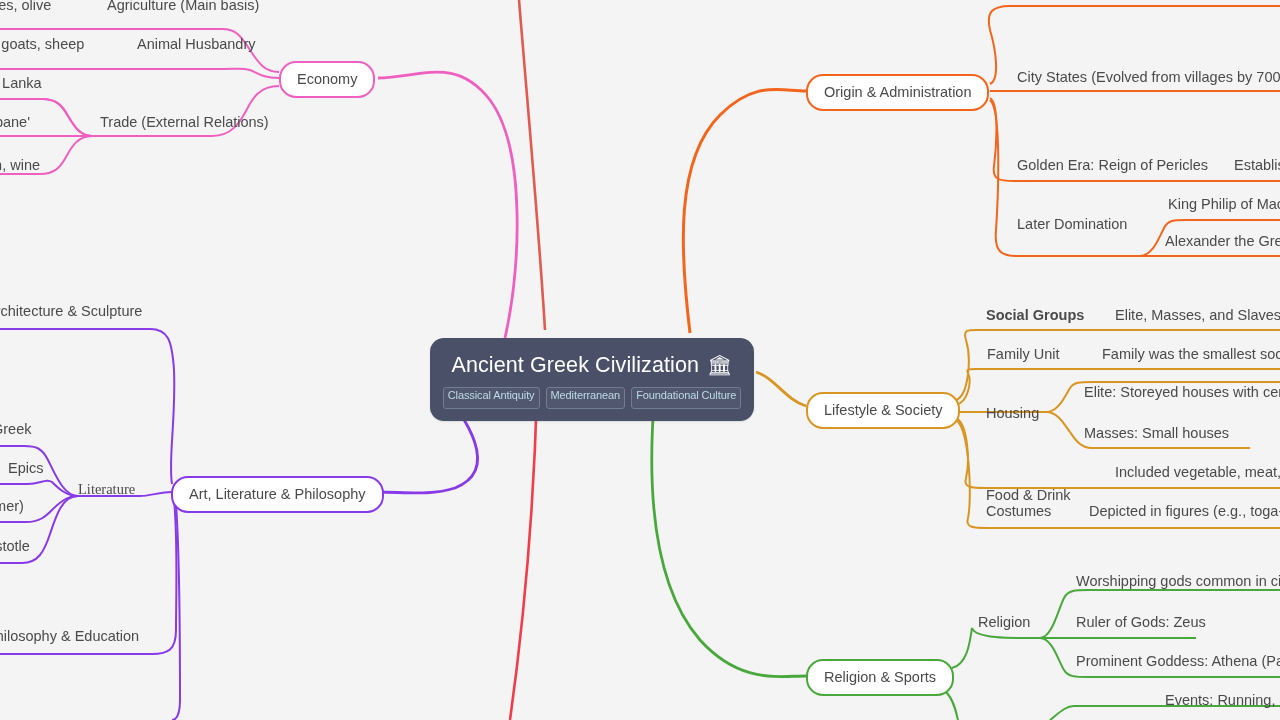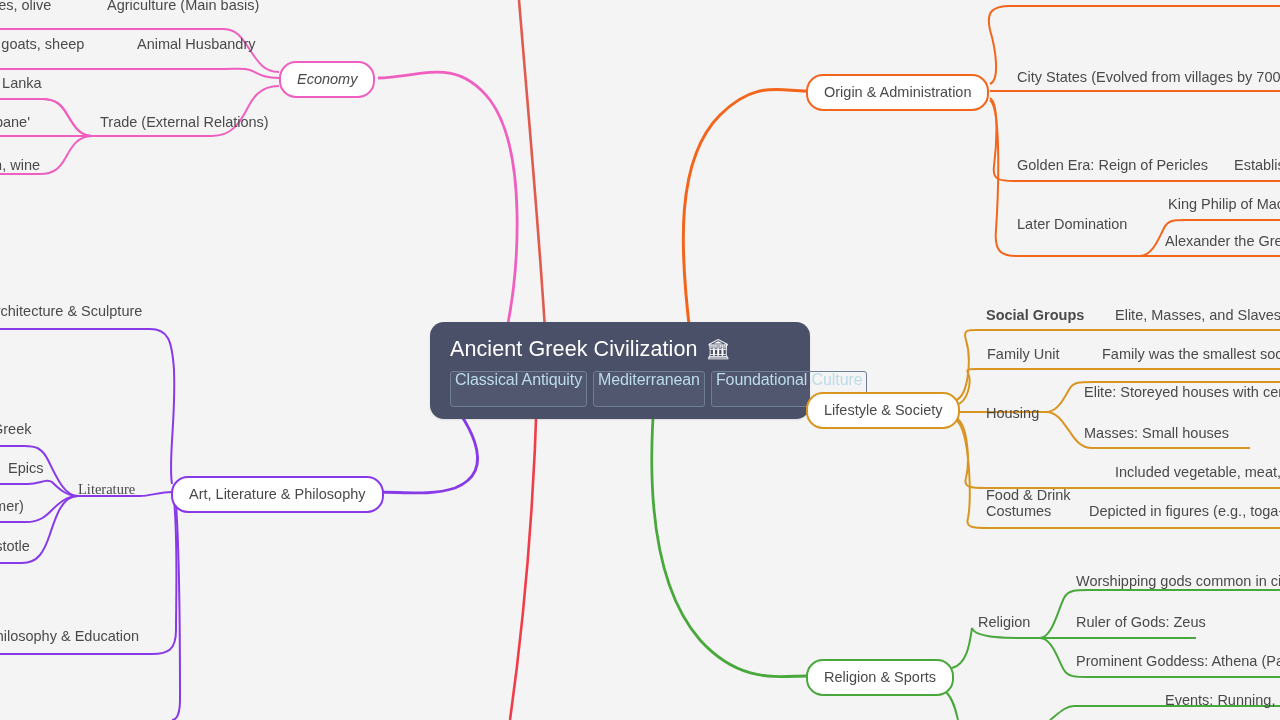--- a/index.html
+++ b/index.html
@@ -49,41 +49,41 @@
     align-items: center;
     gap: 8px;
   }
   .root-icon { font-size: 20px; line-height: 20px; }
   .root-tags {
     display: flex;
     gap: 6px;
     margin-top: 9px;
   }
   .tag {
-    font-size: 16px;
+    font-size: 11px;
     line-height: 13px;
     color: #bcdcea;
     border: 1px solid #6f7d96;
     border-radius: 3px;
-    padding: 1px 4px 20px 4px;
+    padding: 1px 4px 6px 4px;
     background: rgba(255,255,255,0.045);
     letter-spacing: -0.1px;
   }
 
   
   .pill {
     background: #ffffff;
     border: 2px solid #888;
     border-radius: 17px;
     padding: 7px 16px 8px 16px;
     font-size: 14.5px;
     line-height: 18px;
     color: #4a4a4a;
   }
-  .pill.c-pink   { border-color: #ef5fc0; font-style: italic; }
+  .pill.c-pink   { border-color: #ef5fc0; }
   .pill.c-orange { border-color: #f4651c; }
   .pill.c-amber  { border-color: #d99522; }
   .pill.c-green  { border-color: #49a83b; }
   .pill.c-purple { border-color: #8839e8; }
 
   
   .leaf {
     font-size: 14.5px;
     line-height: 18px;
     color: #4a4a4a;
@@ -150,21 +150,21 @@
 
     <path d="M 952 668 C 968 664 970 640 972 628 C 976 640 1020 638 1040 638" fill="none" stroke="#49a83b" stroke-width="2"></path>
     <path d="M 946 692 C 954 700 956 712 958 720" fill="none" stroke="#49a83b" stroke-width="2"></path>
 
     <path d="M 1040 638 C 1052 638 1058 610 1064 598 C 1068 590 1076 590 1088 590 L 1290 590" fill="none" stroke="#49a83b" stroke-width="2"></path>
     <path d="M 1040 638 L 1196 638" fill="none" stroke="#49a83b" stroke-width="2"></path>
     <path d="M 1040 638 C 1052 638 1058 660 1064 670 C 1068 677 1076 677 1088 677 L 1290 677" fill="none" stroke="#49a83b" stroke-width="2"></path>
     <path d="M 1050 720 C 1060 712 1066 706 1074 706 L 1290 706" fill="none" stroke="#49a83b" stroke-width="2"></path>
   </svg>
 
-  <div class="node root" style="left:430px; top:322px; width:380px;">
+  <div class="node root" style="left:430px; top:338px; width:324px;align-items:center;">
     <div class="root-title">
       <span>Ancient Greek Civilization</span>
       <span class="root-icon">🏛</span>
     </div>
     <div class="root-tags">
       <span class="tag">Classical Antiquity</span>
       <span class="tag">Mediterranean</span>
       <span class="tag">Foundational Culture</span>
     </div>
   </div>

